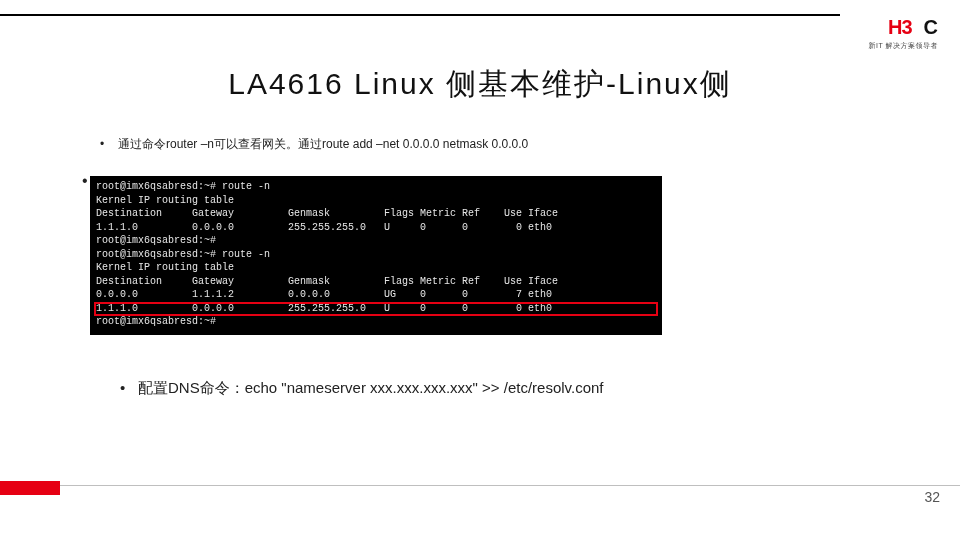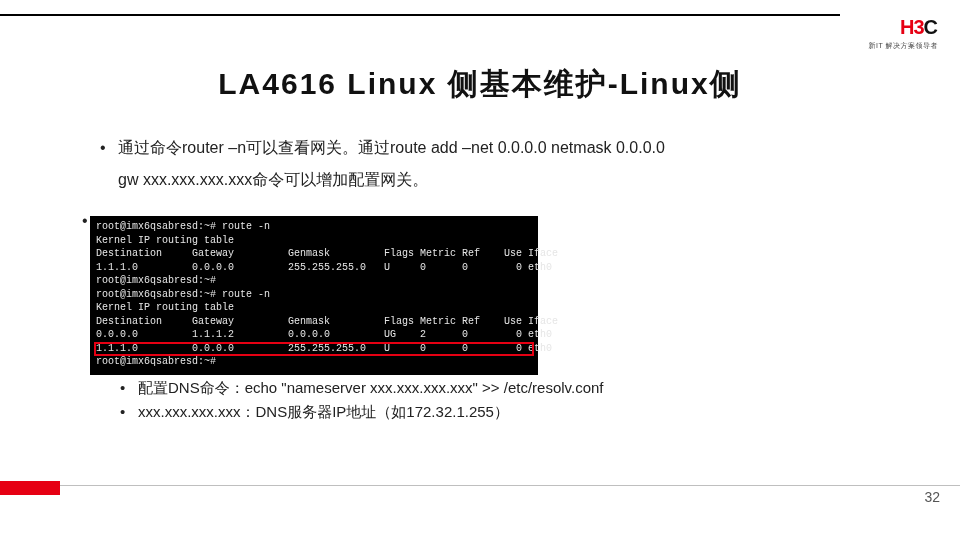--- a/index.html
+++ b/index.html
@@ -32,21 +32,21 @@
   .topbar-rule::after{
     content:"";
     position:absolute;
     right:0; top:-1px;
     width:120px; height:4px;
     background:#fff;
   }
   .logo {
     display: flex;
     align-items: center;
-    gap: 0;
+    gap: 12px;
     margin-top:-2px;
   }
   .logo-red {
     font-weight: 900;
     font-size: 20px;
     color: #e60013;
     letter-spacing: -1px;
     font-family: Arial, sans-serif;
   }
   .logo-black {
@@ -61,50 +61,50 @@
     letter-spacing: 0.5px;
   }
 
   .title {
     position: absolute;
     top: 64px;
     left: 0;
     right: 0;
     text-align: center;
     font-size: 30px;
-    font-weight: 700;
+    font-weight: 400;
     color: #111;
     letter-spacing: 2px;
   }
 
   .body {
     position: absolute;
     top: 132px;
     left: 100px;
     right: 80px;
   }
   .bullet {
     position: relative;
     padding-left: 18px;
-    font-size: 16px;
+    font-size: 12px;
     color: #222;
     line-height: 2.0;
     margin-bottom: 8px;
   }
   .bullet::before {
     content: "•";
     position: absolute;
     left: 0;
     top: 0;
     color: #222;
   }
 
   .term {
     margin: 20px 0 12px -10px;
-    width: 448px;
+    width: 572px;
     background: #000;
     color: #e6e6e6;
     font-family: "Consolas","Menlo","Courier New",monospace;
     font-size: 10px;
     line-height: 1.35;
     padding: 4px 6px 6px 6px;
     position: relative;
     box-sizing: border-box;
   }
   .term .row { white-space: pre; }
@@ -164,44 +164,42 @@
     <span class="logo-black">C</span>
   </div>
   <div class="logo-sub">新IT 解决方案领导者</div>
 </div>
 
 <div class="title">LA4616 Linux 侧基本维护-Linux侧</div>
 
 <div class="body">
   <div class="bullet">
     <span>通过命令router –n可以查看网关。通过route add –net 0.0.0.0 netmask 0.0.0.0</span><br>
-    <span style="margin-left:0;">gw xxx.xxx.xxx.xxx命令可以增加配置网关。</span>
   </div>
 
   <div style="position:relative;">
     <span style="position:absolute;left:-18px;top:-4px;color:#222;">•</span>
     <div class="term" id="term">
         <div class="row">root@imx6qsabresd:~# route -n</div>
         <div class="row">Kernel IP routing table</div>
         <div class="row">Destination     Gateway         Genmask         Flags Metric Ref    Use Iface</div>
         <div class="row">1.1.1.0         0.0.0.0         255.255.255.0   U     0      0        0 eth0</div>
         <div class="row">root@imx6qsabresd:~#</div>
         <div class="row">root@imx6qsabresd:~# route -n</div>
         <div class="row">Kernel IP routing table</div>
         <div class="row">Destination     Gateway         Genmask         Flags Metric Ref    Use Iface</div>
-        <div class="row">0.0.0.0         1.1.1.2         0.0.0.0         UG    2      0        0 eth0</div>
+        <div class="row">0.0.0.0         1.1.1.2         0.0.0.0         UG    0      0        7 eth0</div>
         <div class="hl" style="top: 125.5px;"></div>
         <div class="row">1.1.1.0         0.0.0.0         255.255.255.0   U     0      0        0 eth0</div>
         <div class="row">root@imx6qsabresd:~# </div>
       </div>
   </div>
 </div>
 
 <div class="bottom-bullets">
   <div class="bullet">配置DNS命令：echo  "nameserver xxx.xxx.xxx.xxx"  &gt;&gt; /etc/resolv.conf</div>
-  <div class="bullet">xxx.xxx.xxx.xxx：DNS服务器IP地址（如172.32.1.255）</div>
 </div>
 
 <div class="footer">
   <div class="footer-rule"></div>
   <div class="footer-red"></div>
   <div class="page-num">32</div>
 </div>
 
 </body></html>

